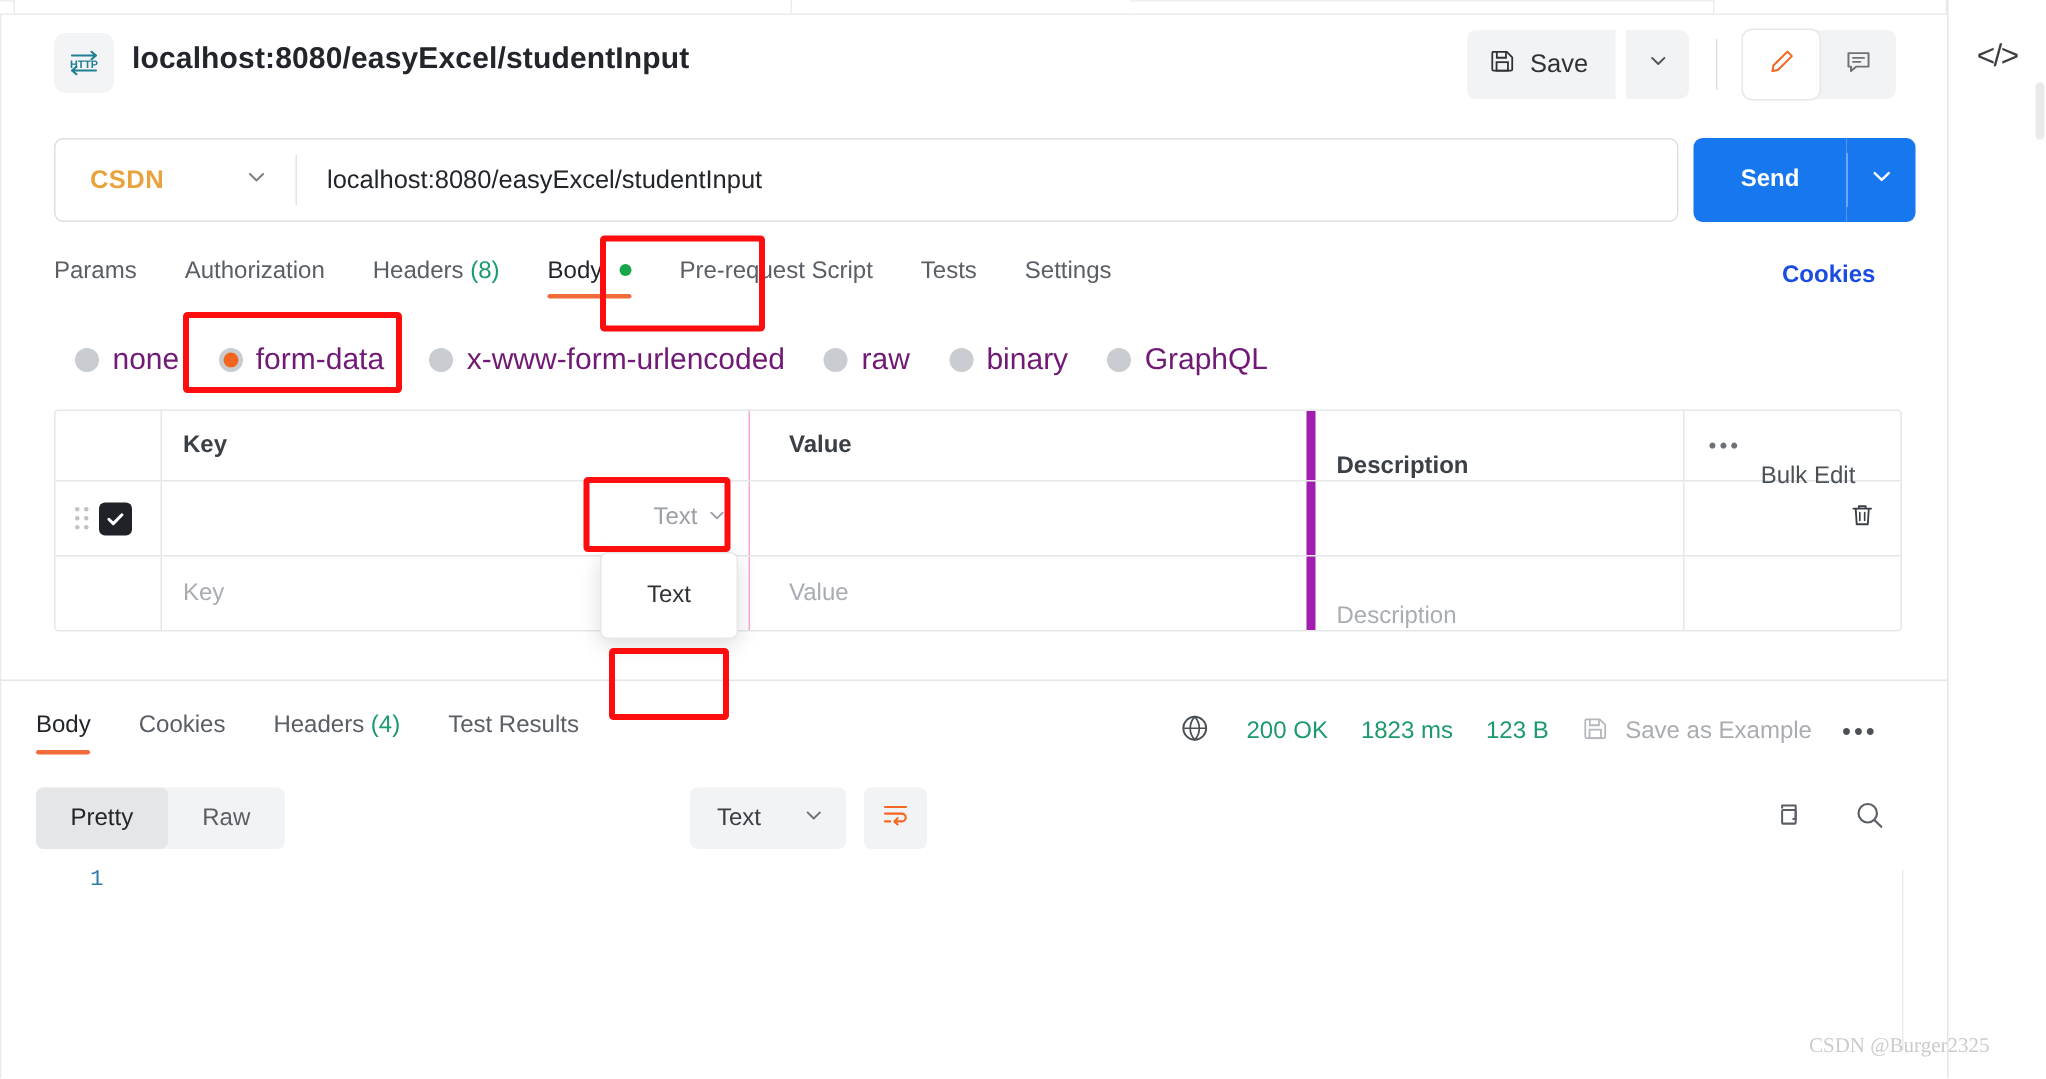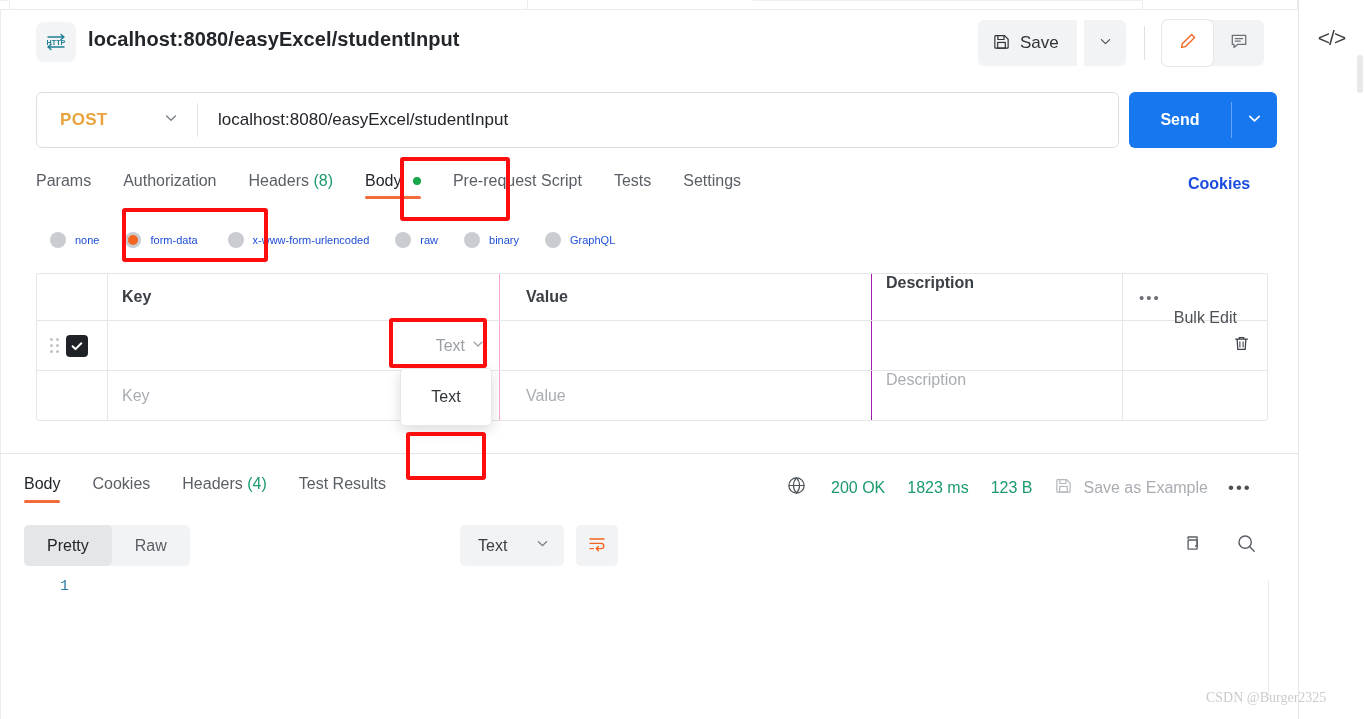--- a/index.html
+++ b/index.html
@@ -79,38 +79,38 @@
   .cnt { color:#1d9a6c; }
   .greendot { display:inline-block; width:8px; height:8px; border-radius:50%;
               background:#17a64a; margin-left:7px; vertical-align:1px; }
   .cookies-link { position:absolute; left:1188px; top:175px; font-size:16px; color:#1a4ce0;
                   font-weight:bold; cursor:pointer; }
 
   
   .modes { position:absolute; left:50px; top:228px; height:24px; display:flex;
            align-items:center; gap:0; }
   .mode { display:flex; align-items:center; gap:9px; margin-right:26px; cursor:pointer;
-          font-size:11px; color:#1d4ed8; white-space:nowrap; }
+          font-size:20px; color:#701a75; white-space:nowrap; }
   .radio { width:16px; height:16px; border-radius:50%; background:#c9ccd0; flex:none; }
   .radio.on { background:#c9ccd0; position:relative; }
   .radio.on::after { content:""; position:absolute; left:3px; top:3px; width:10px; height:10px;
                      border-radius:50%; background:#f4651f; }
 
   
   .kvtable { position:absolute; left:36px; top:273px; width:1232px; border:1px solid #e4e6e8;
              border-radius:3px; background:#fff; }
   .kvrow { display:flex; border-bottom:1px solid #e4e6e8; }
   .kvrow:last-child { border-bottom:none; }
   .c-check { width:70px; flex:none; display:flex; align-items:center; gap:7px; padding-left:13px; }
   .c-key   { width:392px; flex:none; border-left:1px solid #e4e6e8; display:flex;
              align-items:center; padding:0 14px; position:relative; }
   .c-val   { width:372px; flex:none; border-left:1px solid #f9a8d4; display:flex;
              align-items:center; padding:0 26px; }
-  .c-desc  { width:251px; flex:none; border-left:1px solid #a21caf; display:flex;
-             align-items:flex-start; padding:0 14px; }
+  .c-desc  { width:251px; flex:none; border-left:6px solid #a21caf; display:flex;
+             align-items:flex-end; padding:0 14px; }
   .c-act   { flex:1; border-left:1px solid #e4e6e8; display:flex; align-items:center;
              padding:0 16px; }
   .head .c-check, .head .c-key, .head .c-val, .head .c-desc, .head .c-act { height:46px; }
   .body-row .c-check, .body-row .c-key, .body-row .c-val, .body-row .c-desc,
   .body-row .c-act { height:49px; }
   .hdr-txt { font-size:16px; font-weight:bold; color:#3b4046; }
   .ph { font-size:16px; color:#a9adb2; }
   .dots { letter-spacing:2px; color:#6d7278; font-size:15px; margin-right:13px; }
   .bulk { font-size:16px; color:#4c5156; cursor:pointer;margin-top:41px; }
   .drag { display:grid; grid-template-columns:repeat(2,3px); grid-template-rows:repeat(3,3px);
@@ -241,21 +241,21 @@
             <path d="M3.3 4.4h13.4v9H8.6l-3.6 3v-3H3.3z" stroke="#6d7278" stroke-width="1.3" stroke-linejoin="round"></path>
             <path d="M6.3 7.6h7.4M6.3 10.2h5" stroke="#6d7278" stroke-width="1.2" stroke-linecap="round"></path>
           </svg>
         </span>
       </div>
     </div>
   </div>
 
   <div class="urlbar">
     <div class="method">
-      <span class="m">POST</span>
+      <span class="m">CSDN</span>
       <span>
         <svg width="16" height="16" viewBox="0 0 16 16" fill="none">
           <path d="M3.6 6 8 10.3 12.4 6" stroke="#7b8085" stroke-width="1.35" stroke-linecap="round" stroke-linejoin="round"></path>
         </svg>
       </span>
     </div>
     <div class="urlsep"></div>
     <div class="urlinput">localhost:8080/easyExcel/studentInput</div>
   </div>
   <div class="send-btn">Send</div>

